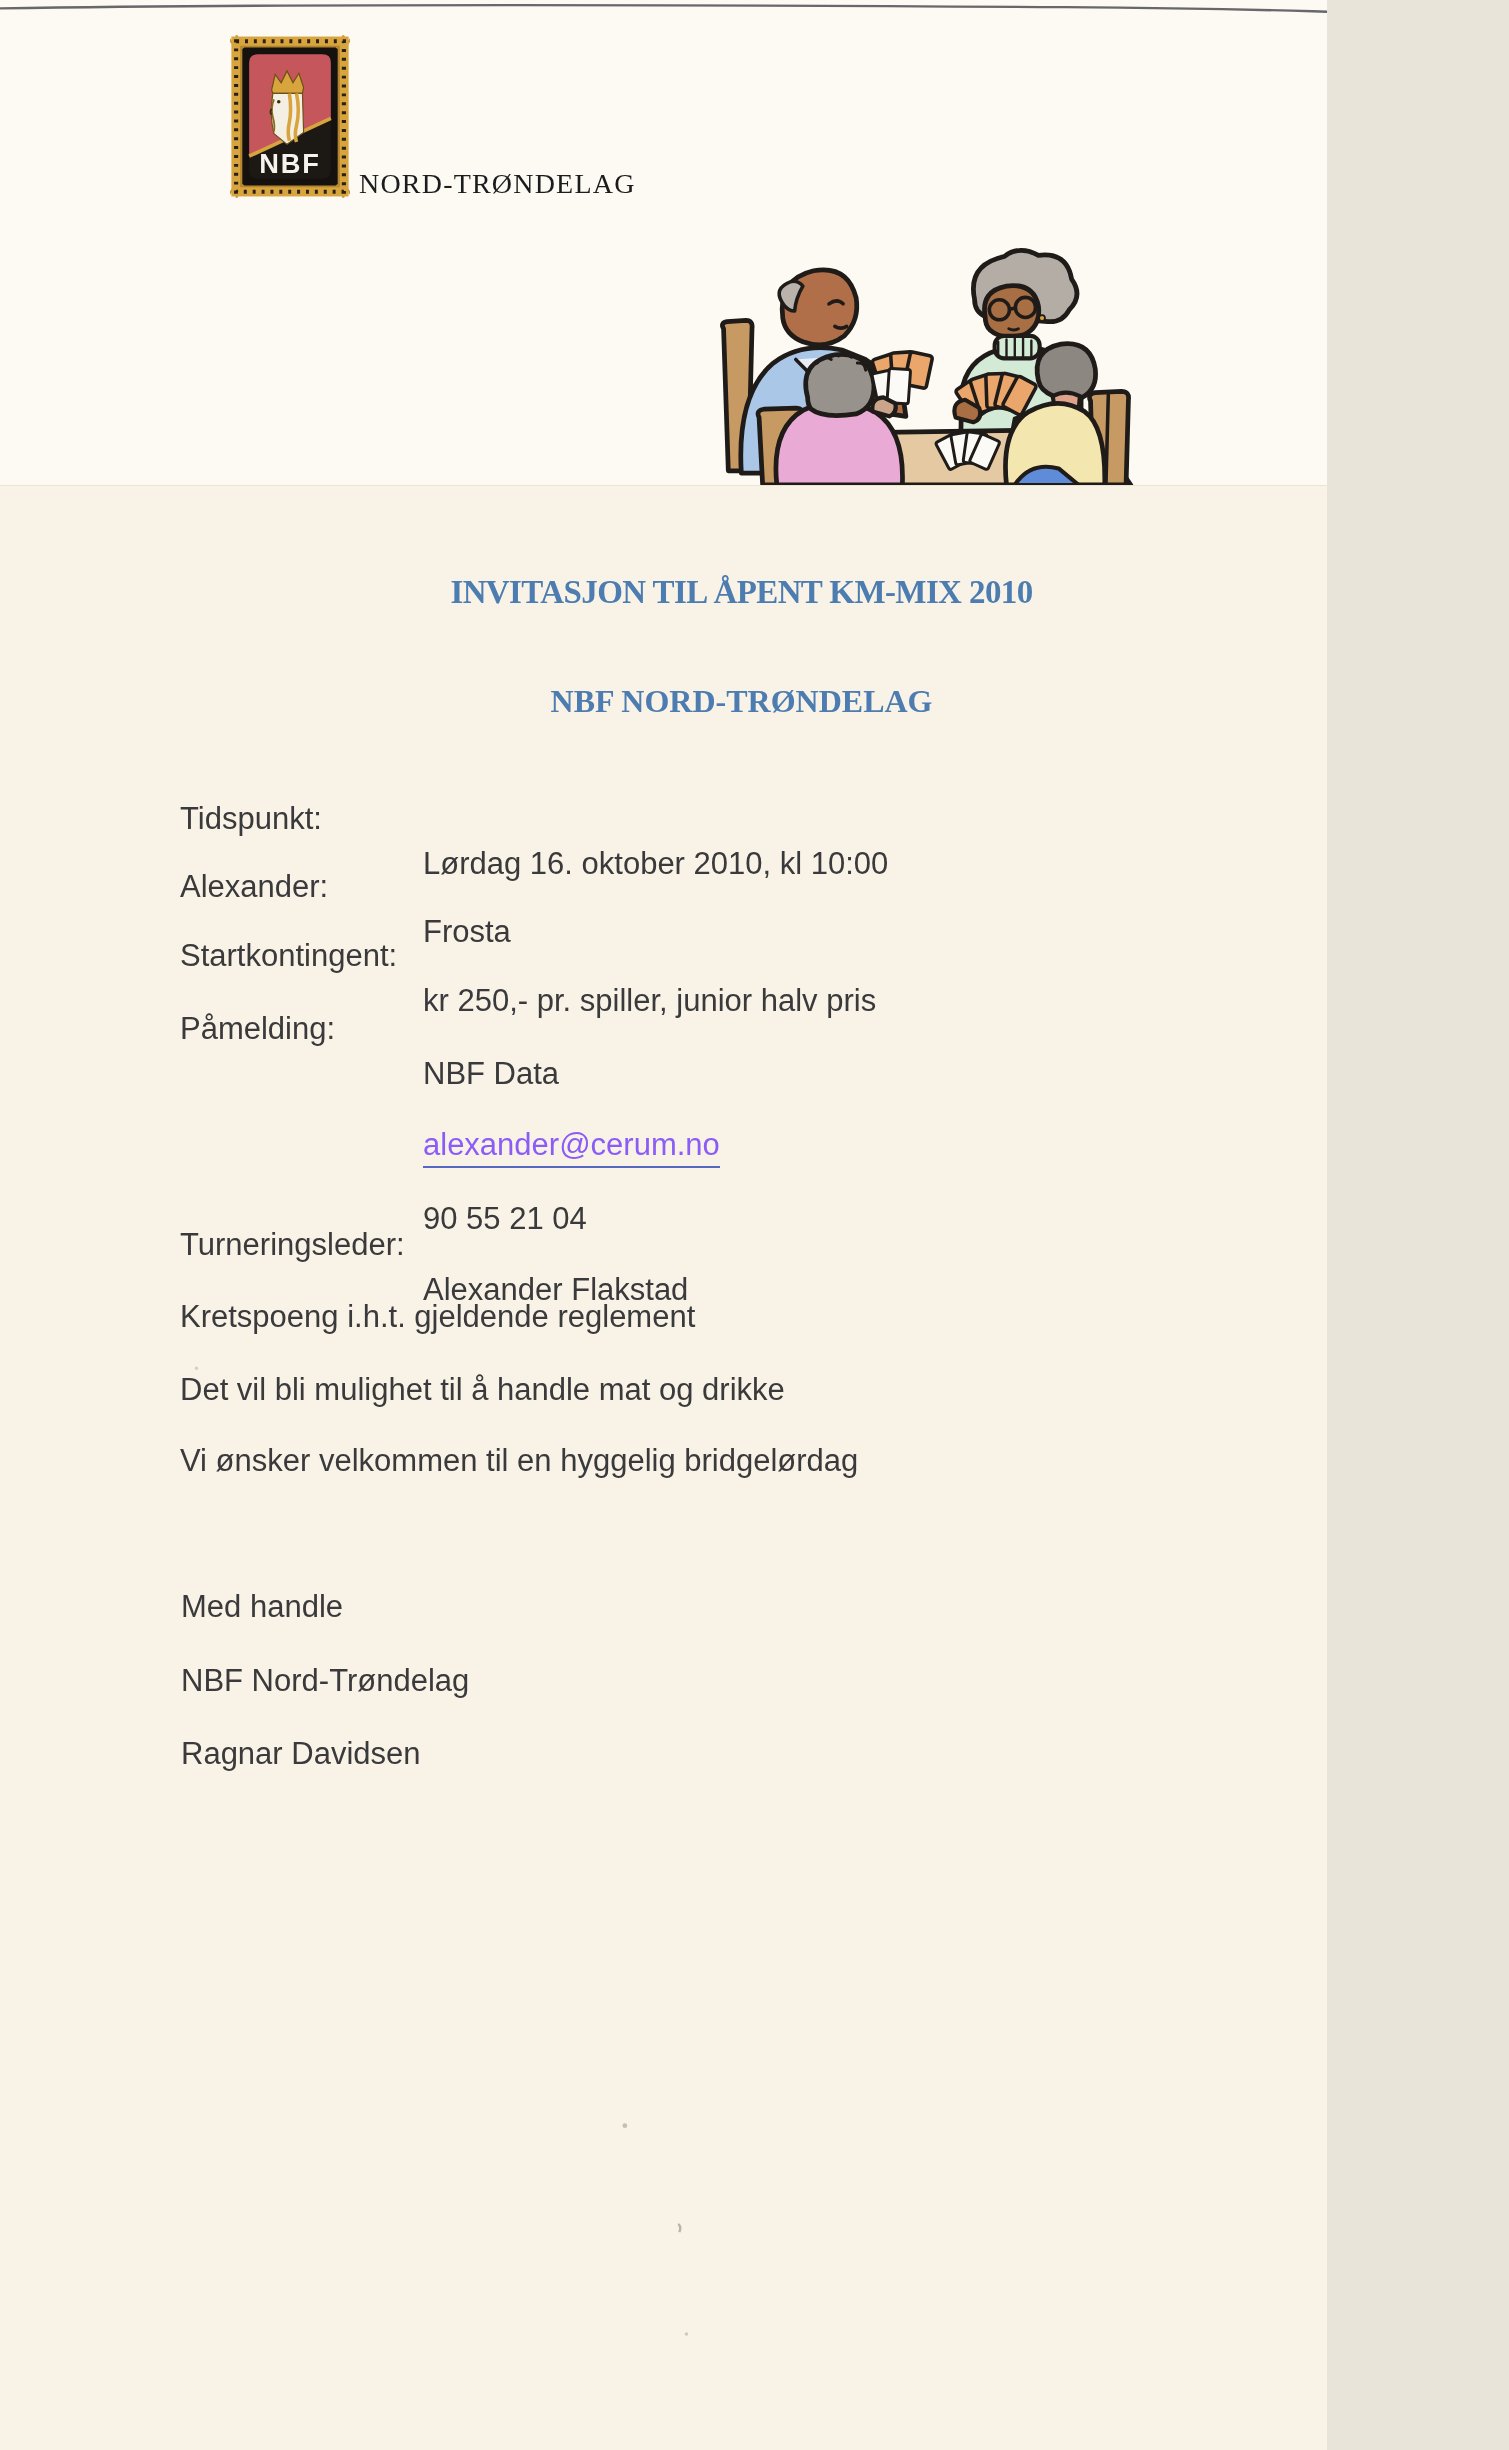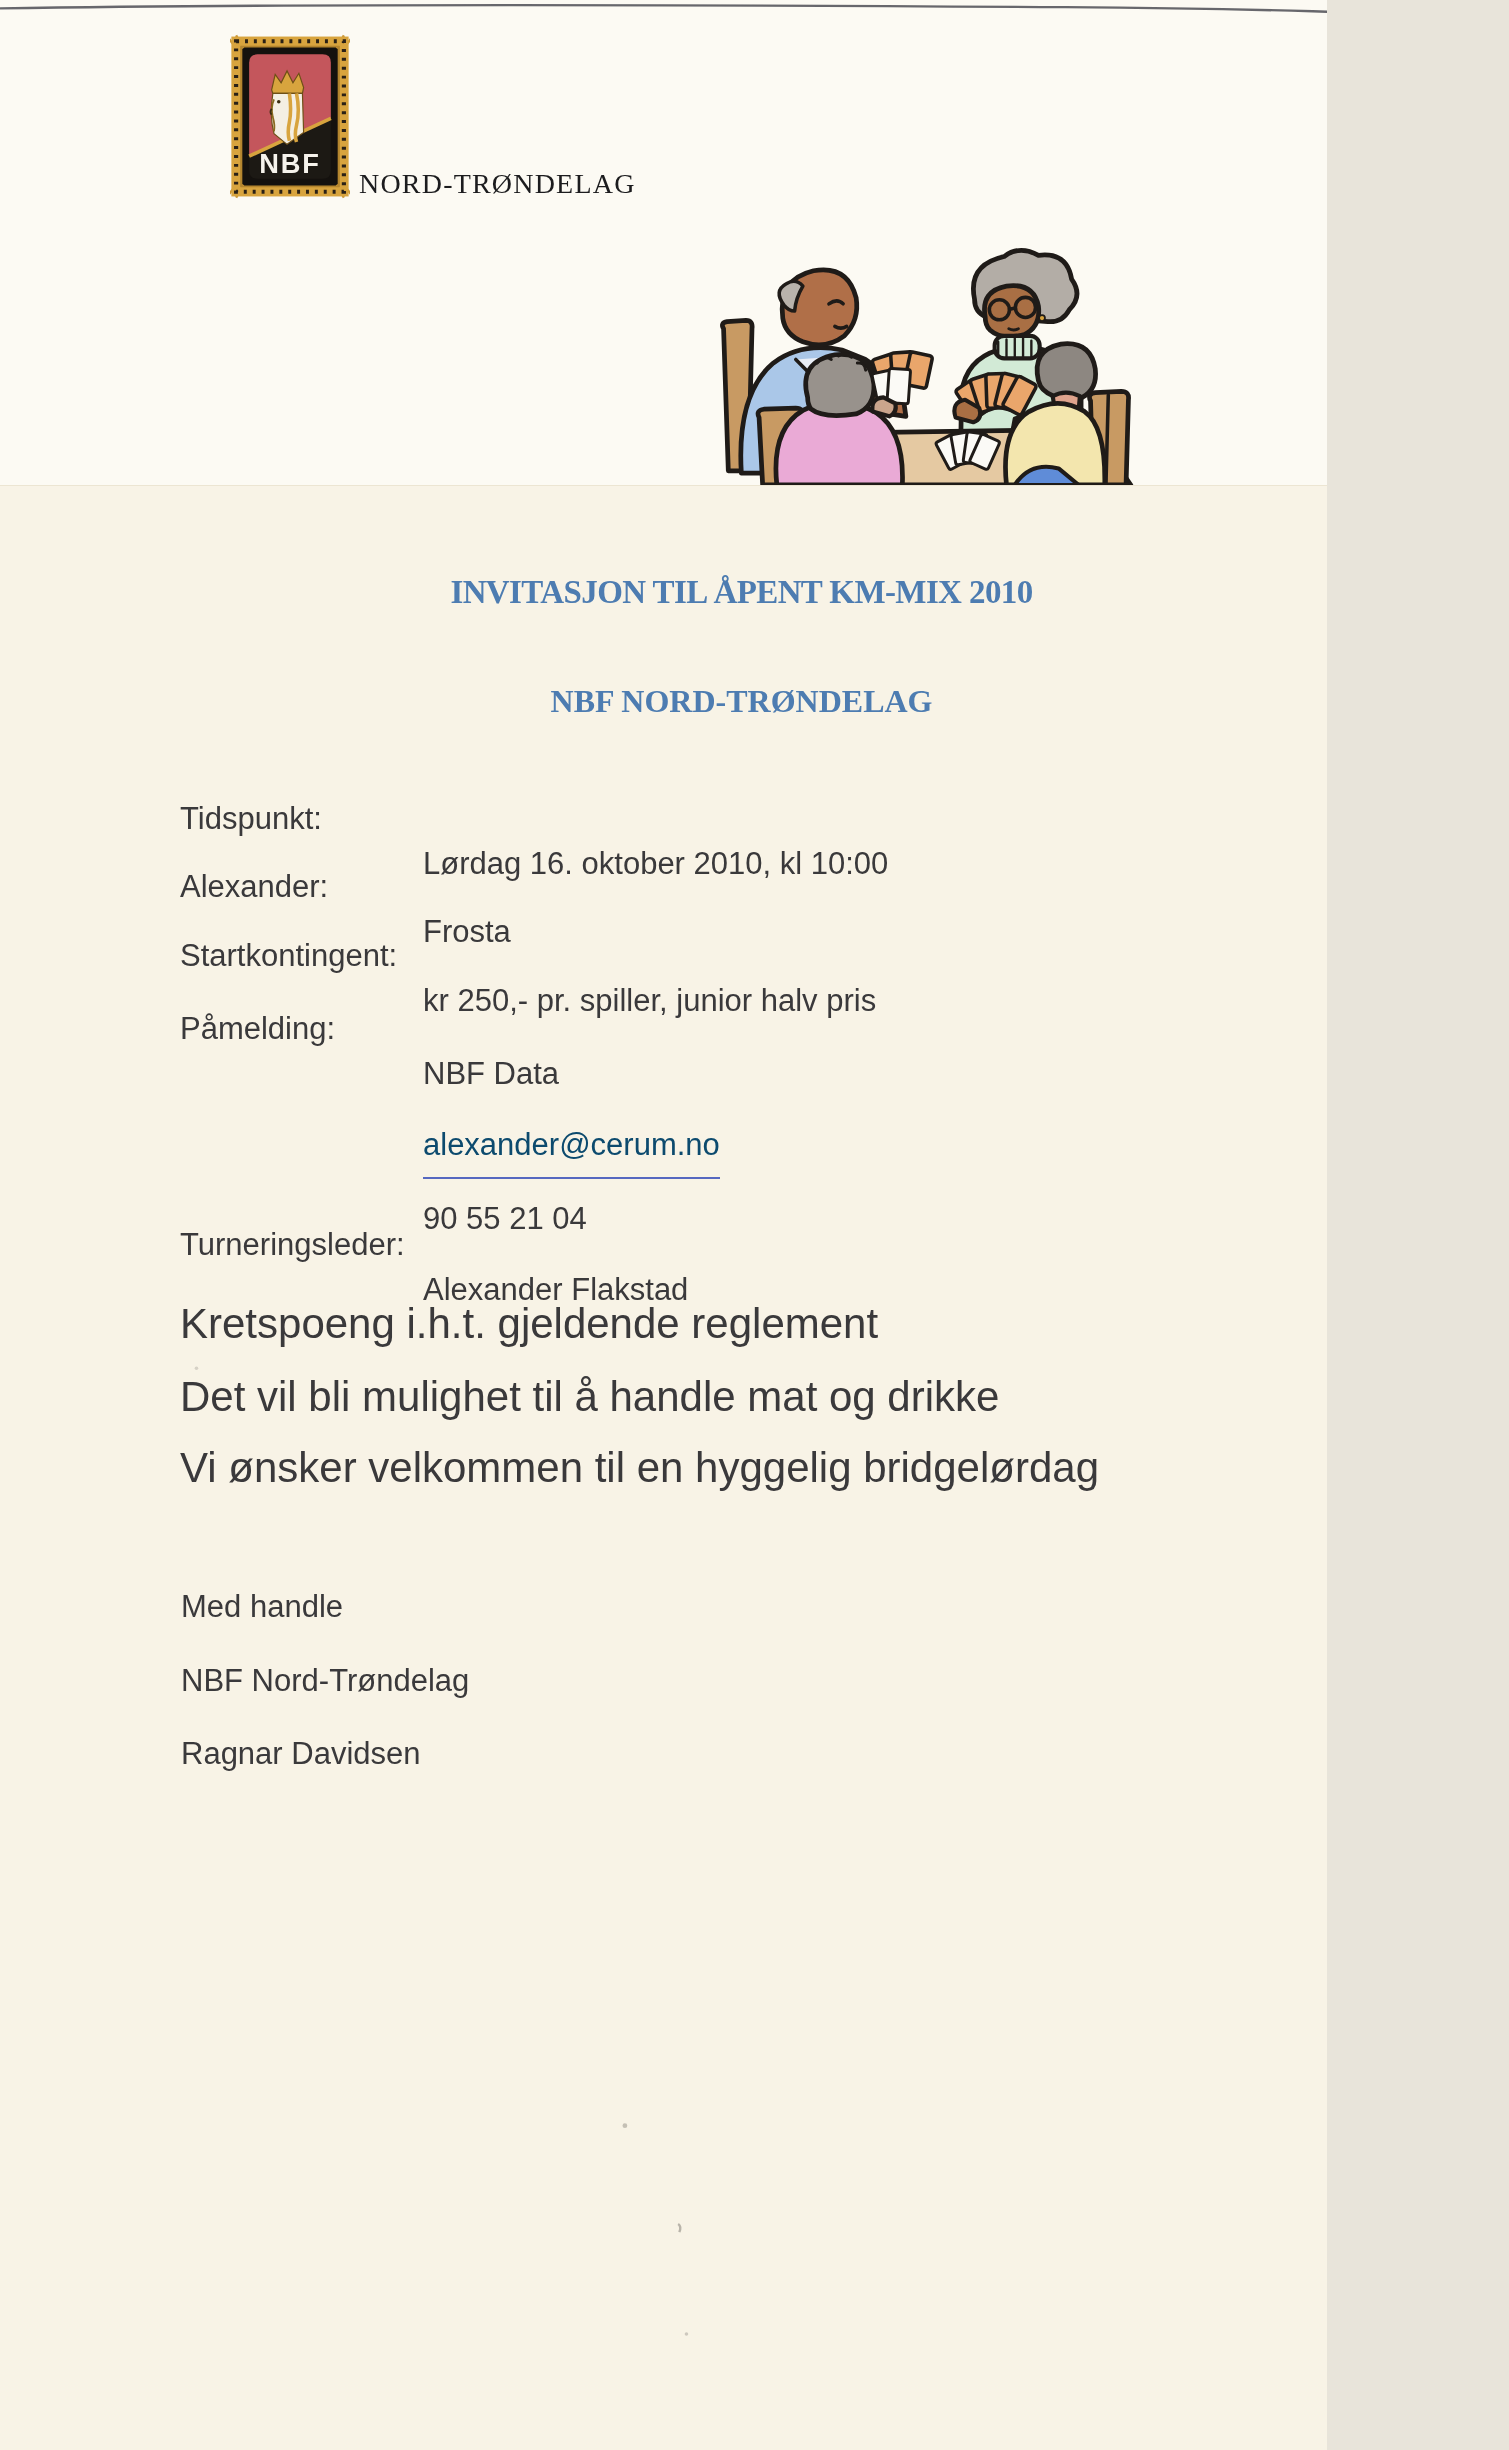--- a/index.html
+++ b/index.html
@@ -35,25 +35,25 @@
   .title-sub{
     position:absolute;left:0;top:681px;width:1483px;
     text-align:center;
     font-family:"Liberation Serif", serif;
     font-weight:bold;font-size:32px;letter-spacing:0px;
     color:#4d7cb1;line-height:1.25;
   }
   .row{position:absolute;left:180px;width:1124px;font-size:31px;line-height:1.25;}
   .row .lbl{position:absolute;left:0;top:0;white-space:nowrap;}
   .row .val{position:absolute;left:243px;top:0;white-space:nowrap;margin-top:45px;}
-  .para{position:absolute;left:180px;font-size:42px;line-height:1.25;white-space:nowrap;}
+  .para{position:absolute;left:180px;font-size:31px;line-height:1.25;white-space:nowrap;}
   .sig{position:absolute;left:181px;font-size:31px;line-height:1.25;white-space:nowrap;}
   a.email{
-    color:#0c4a6e;text-decoration:none;border-bottom:2.4px solid #5668c0;
-    padding-bottom:12px;display:inline-block;cursor:pointer;
+    color:#8b5cf6;text-decoration:none;border-bottom:2.4px solid #5668c0;
+    padding-bottom:1px;display:inline-block;cursor:pointer;
   }
 </style>
 </head>
 <body>
 
 <div class="page">
 
   <div class="top-band"></div>
 
   <svg class="logo" viewBox="0 0 202 282">

